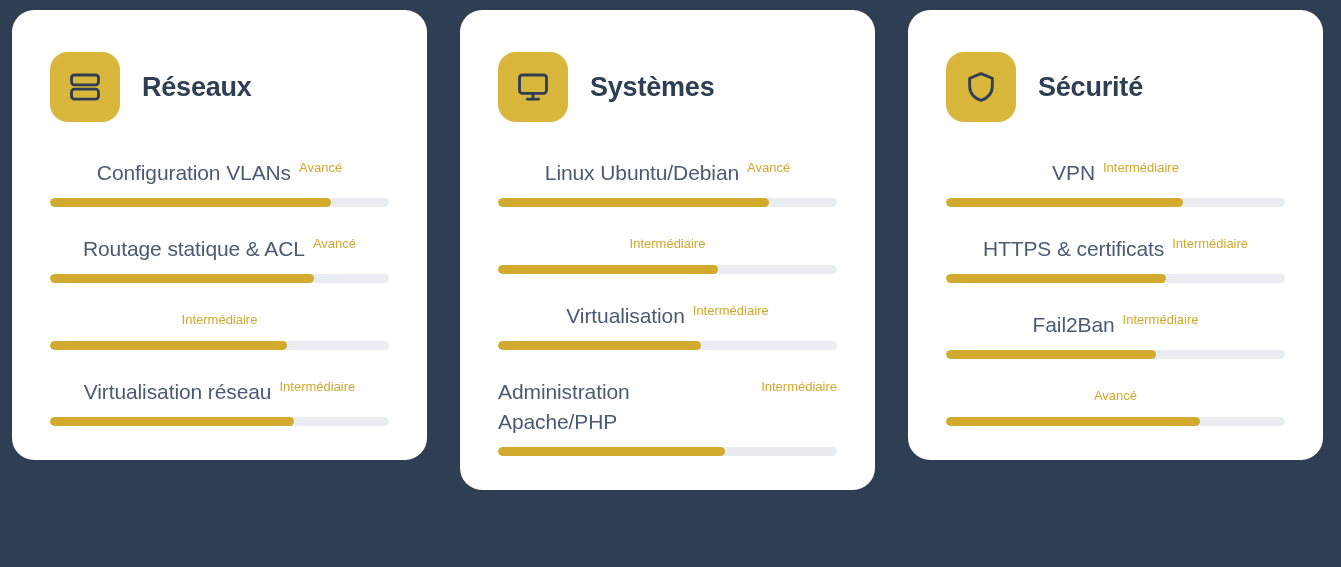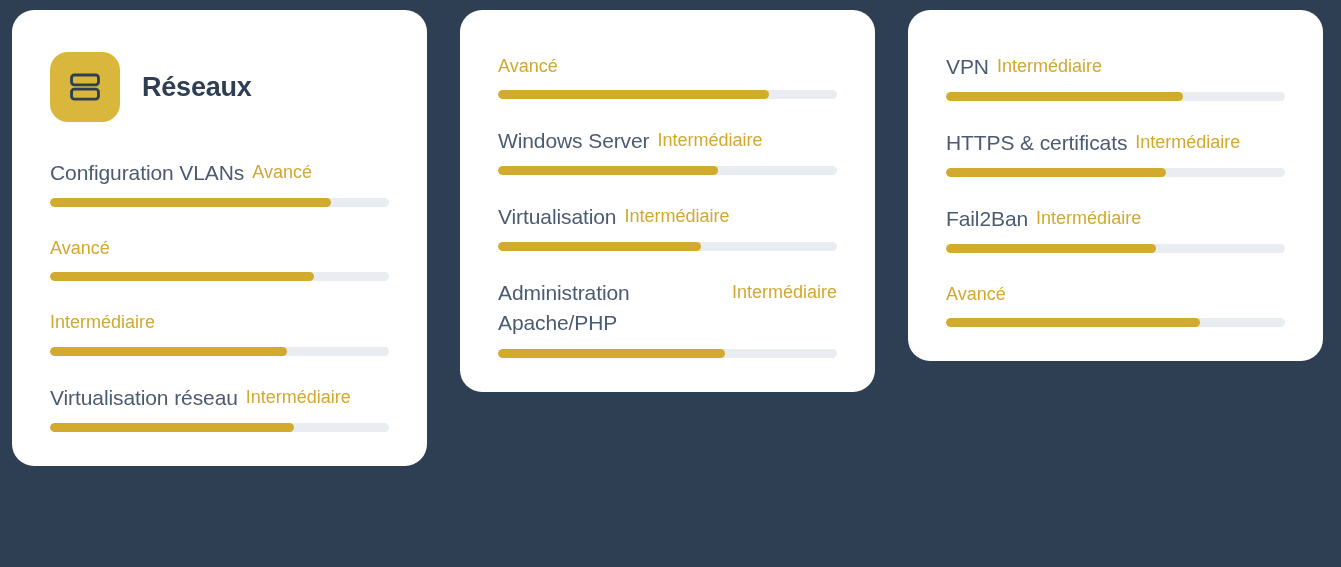--- a/index.html
+++ b/index.html
@@ -70,34 +70,34 @@
   }
 
   .skill-item {
     margin-bottom: 27px;
   }
   .skill-item:last-child { margin-bottom: 0; }
 
   .skill-row {
     display: flex;
     align-items: flex-start;
-    justify-content: flex-start;
+    justify-content: center;
     gap: 8px;
     margin-bottom: 10px;
   }
 
   .skill-name {
     font-size: 21px;
     color: #4a5b72;
     line-height: 1.43;
     letter-spacing: -0.1px;
   }
 
   .skill-level {
-    font-size: 18px;
+    font-size: 13px;
     color: #d2a82e;
     white-space: nowrap;
     line-height: 1.58;
     flex: 0 0 auto;
   }
 
   .bar-track {
     height: 9px;
     border-radius: 5px;
     background: #e9edf2;
@@ -133,20 +133,21 @@
           <span class="skill-name">Configuration VLANs</span>
           <span class="skill-level">Avancé</span>
         </div>
         <div class="bar-track">
           <div class="bar-fill" style="width: 83%;"></div>
         </div>
       </div>
 
       <div class="skill-item">
         <div class="skill-row">
+          <span class="skill-name">Routage statique &amp; ACL</span>
           <span class="skill-level">Avancé</span>
         </div>
         <div class="bar-track">
           <div class="bar-fill" style="width: 78%;"></div>
         </div>
       </div>
 
       <div class="skill-item">
         <div class="skill-row">
           <span class="skill-level">Intermédiaire</span>
@@ -162,34 +163,44 @@
           <span class="skill-level">Intermédiaire</span>
         </div>
         <div class="bar-track">
           <div class="bar-fill" style="width: 72%;"></div>
         </div>
       </div>
     </div>
   </section>
 
   <section class="skill-card">
+    <div class="card-header">
+      <div class="icon-tile">
+        <svg viewBox="0 0 24 24" fill="none" stroke="#2e3e53" stroke-width="2" stroke-linecap="round" stroke-linejoin="round" aria-hidden="true">
+          <rect x="2.5" y="3.5" width="19" height="13" rx="2"></rect>
+          <line x1="12" y1="16.5" x2="12" y2="20.5"></line>
+          <line x1="8" y1="20.5" x2="16" y2="20.5"></line>
+        </svg>
+      </div>
+      <h3 class="card-title">Systèmes</h3>
+    </div>
 
     <div class="skill-list">
       <div class="skill-item">
         <div class="skill-row">
+          <span class="skill-name">Linux Ubuntu/Debian</span>
           <span class="skill-level">Avancé</span>
         </div>
         <div class="bar-track">
           <div class="bar-fill" style="width: 80%;"></div>
         </div>
       </div>
 
       <div class="skill-item">
         <div class="skill-row">
-          <span class="skill-name">Windows Server</span>
           <span class="skill-level">Intermédiaire</span>
         </div>
         <div class="bar-track">
           <div class="bar-fill" style="width: 65%;"></div>
         </div>
       </div>
 
       <div class="skill-item">
         <div class="skill-row">
           <span class="skill-name">Virtualisation</span>
@@ -206,20 +217,28 @@
           <span class="skill-level">Intermédiaire</span>
         </div>
         <div class="bar-track">
           <div class="bar-fill" style="width: 67%;"></div>
         </div>
       </div>
     </div>
   </section>
 
   <section class="skill-card">
+    <div class="card-header">
+      <div class="icon-tile">
+        <svg viewBox="0 0 24 24" fill="none" stroke="#2e3e53" stroke-width="2" stroke-linecap="round" stroke-linejoin="round" aria-hidden="true">
+          <path d="M12 2.6 L20 5.8 V11.5 C20 16.4 16.6 20.2 12 21.4 C7.4 20.2 4 16.4 4 11.5 V5.8 Z"></path>
+        </svg>
+      </div>
+      <h3 class="card-title">Sécurité</h3>
+    </div>
 
     <div class="skill-list">
       <div class="skill-item">
         <div class="skill-row">
           <span class="skill-name">VPN</span>
           <span class="skill-level">Intermédiaire</span>
         </div>
         <div class="bar-track">
           <div class="bar-fill" style="width: 70%;"></div>
         </div>

